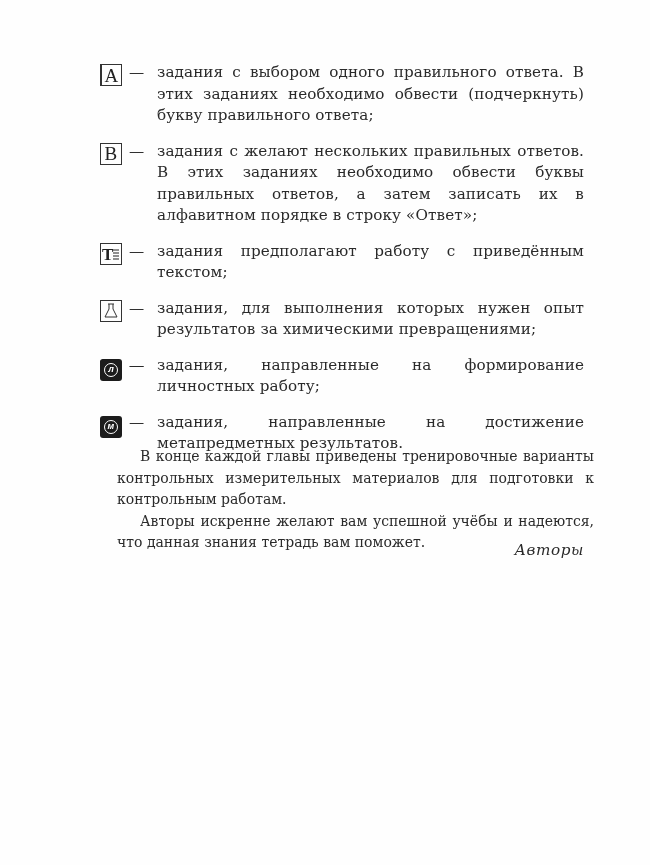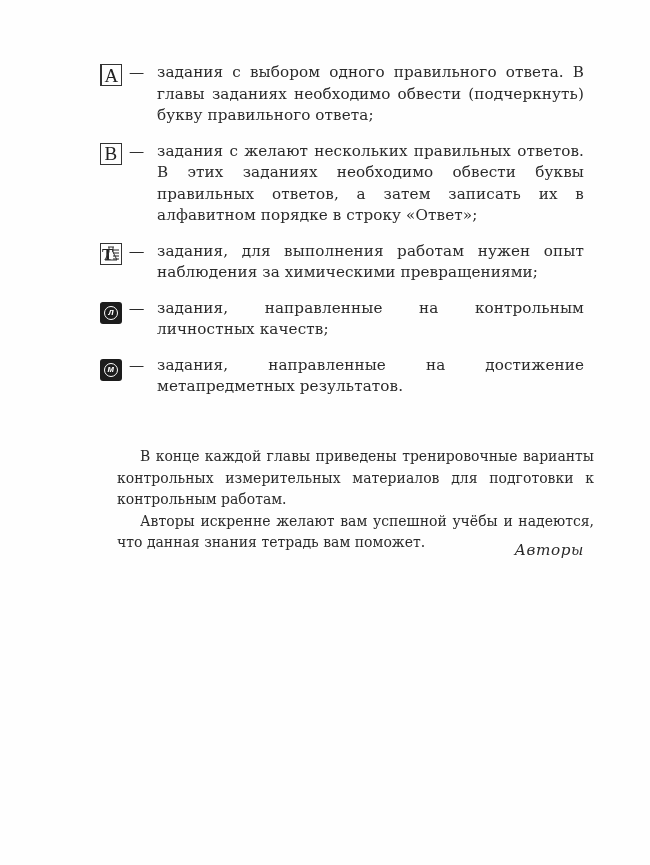--- a/index.html
+++ b/index.html
@@ -35,64 +35,65 @@
 </head>
 <body>
 
 <div class="page">
 
   <div class="legend">
 
     <div class="item">
       <div class="ico box a">A</div>
       <span class="dash">—</span>
-      <span class="txt">задания с выбором одного правильного ответа. В главы заданиях необходимо обвести (подчеркнуть) букву правильного ответа;</span>
+      <span class="txt">задания с выбором одного правильного ответа. В этих заданиях необходимо обвести (подчеркнуть) букву правильного ответа;</span>
     </div>
 
     <div class="item">
       <div class="ico box">B</div>
       <span class="dash">—</span>
       <span class="txt">задания с желают нескольких правильных ответов. В этих заданиях необходимо обвести буквы правильных ответов, а затем записать их в алфавитном порядке в строку «Ответ»;</span>
     </div>
 
     <div class="item">
       <div class="ico box">
         <svg width="20" height="20" viewBox="0 0 20 20">
           <text x="1" y="16" font-family="Liberation Serif, serif" font-size="17" font-weight="bold" fill="#222">T</text>
           <line x1="12" y1="6" x2="18" y2="6" stroke="#222" stroke-width="1"></line>
           <line x1="12" y1="9" x2="18" y2="9" stroke="#222" stroke-width="1"></line>
           <line x1="12" y1="12" x2="18" y2="12" stroke="#222" stroke-width="1"></line>
           <line x1="12" y1="15" x2="18" y2="15" stroke="#222" stroke-width="1"></line>
         </svg>
       </div>
       <span class="dash">—</span>
+      <span class="txt">задания предполагают работу с приведённым текстом;</span>
     </div>
 
     <div class="item">
       <div class="ico box">
         <svg width="18" height="18" viewBox="0 0 18 18">
           <path d="M7 2 L7 7 L3 15 L15 15 L11 7 L11 2" fill="none" stroke="#333" stroke-width="1"></path>
           <line x1="6" y1="2" x2="12" y2="2" stroke="#333" stroke-width="1"></line>
         </svg>
       </div>
       <span class="dash">—</span>
-      <span class="txt">задания, для выполнения работам нужен опыт наблюдения за химическими превращениями;</span>
+      <span class="txt">задания, для выполнения которых нужен опыт результатов за химическими превращениями;</span>
     </div>
 
     <div class="item">
       <div class="ico star">*</div>
       <span class="dash">—</span>
     </div>
 
     <div class="item">
       <div class="ico round">
         <span>л</span>
       </div>
       <span class="dash">—</span>
-      <span class="txt">задания, направленные на контрольным личностных качеств;</span>
+      <span class="txt">задания, направленные на формирование личностных работу;</span>
     </div>
 
     <div class="item">
       <div class="ico round">
         <span>м</span>
       </div>
       <span class="dash">—</span>
       <span class="txt">задания, направленные на достижение метапредметных результатов.</span>
     </div>
 

